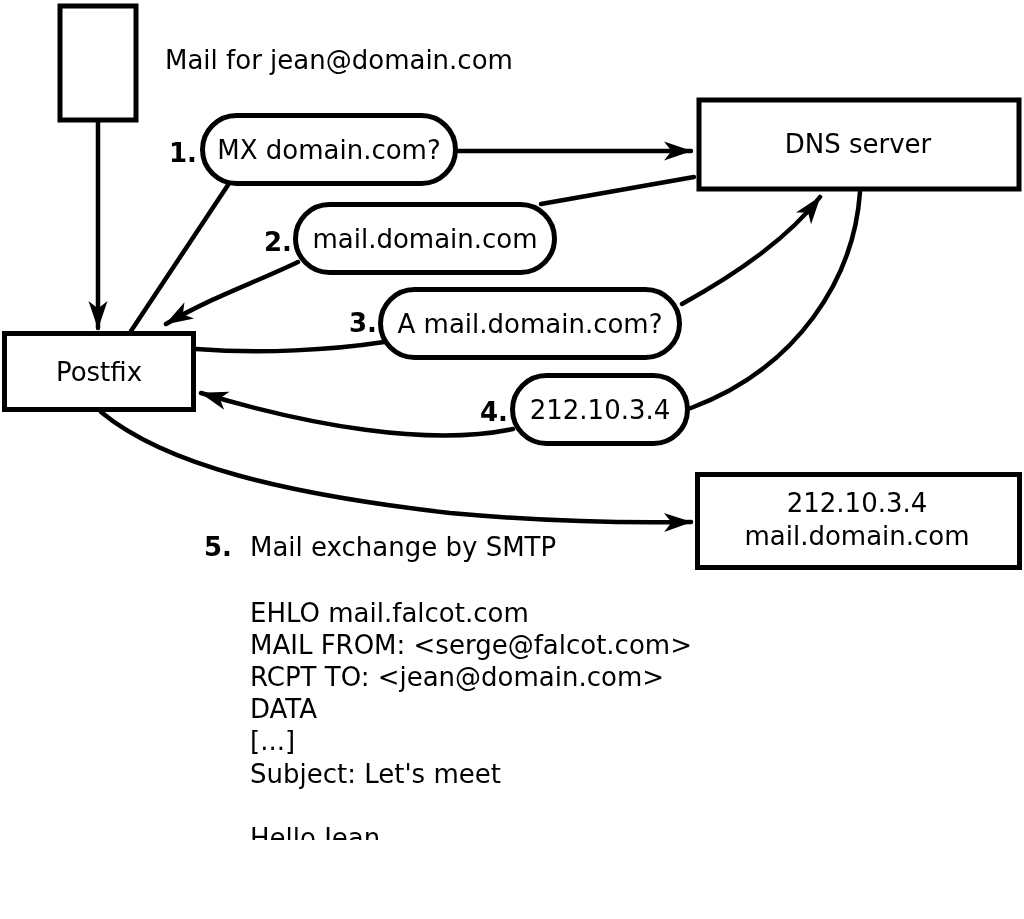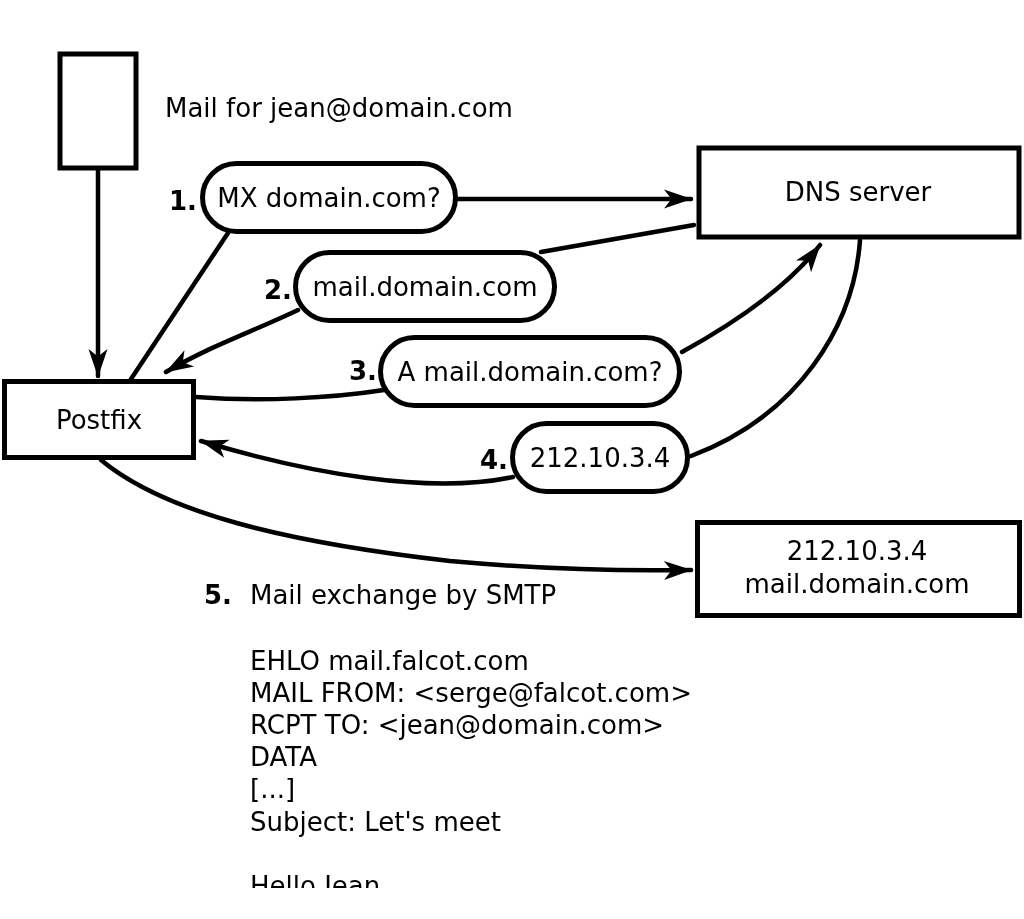--- a/index.html
+++ b/index.html
@@ -2,21 +2,20 @@
 <html><head>
 <meta charset="utf-8">
 <style>
   html, body { margin: 0; padding: 0; background: #ffffff; }
   .canvas {
     position: relative;
     width: 1024px;
     height: 840px;
     background: #ffffff;
     overflow: hidden;
-    margin-top: 48px;
   }
   svg { display: block; }
   .node-box {
     fill: #ffffff;
     stroke: #000000;
     stroke-width: 5;
   }
   .pill {
     fill: #ffffff;
     stroke: #000000;

